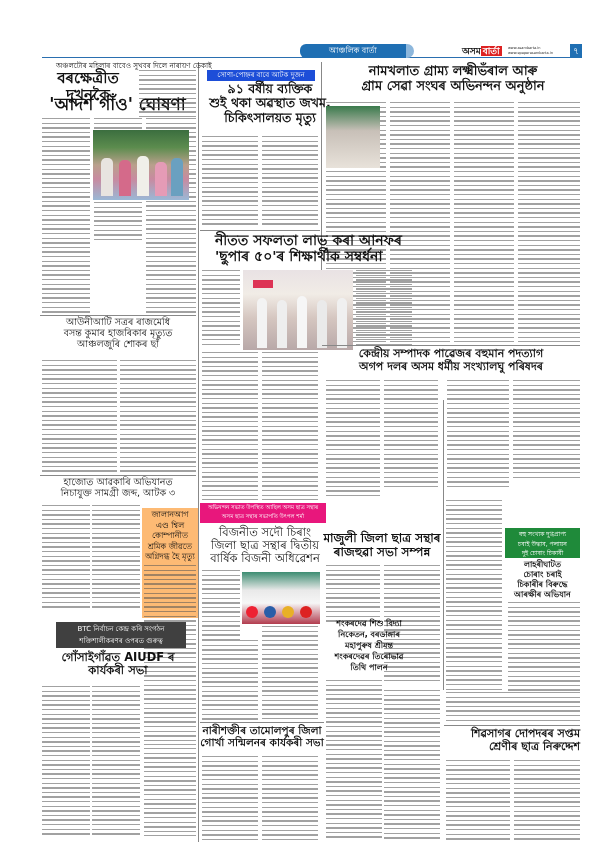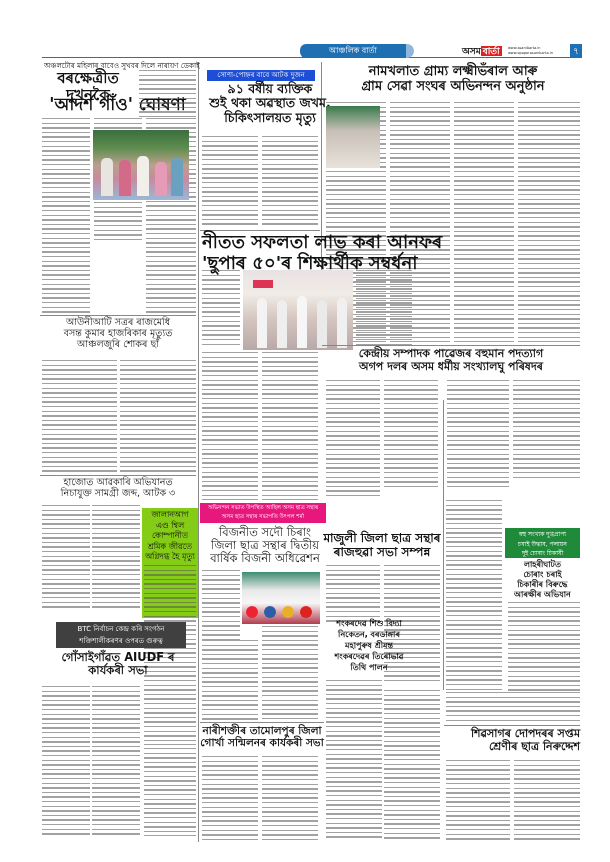--- a/index.html
+++ b/index.html
@@ -17,21 +17,21 @@
   .hdr-url { position: absolute; left: 466px; top: 2px; font-size: 3.5px; line-height: 5px; color: #333; font-family: "DejaVu Sans", sans-serif; }
   .hdr-page { position: absolute; right: 0; top: 0; width: 12px; height: 14px; background: #1f6fb3; color: #fff; font-size: 9px; line-height: 14px; text-align: center; font-family: "DejaVu Sans", sans-serif; }
 
   .rule-v { position: absolute; width: 1px; background: #888; }
   .rule-h { position: absolute; height: 1px; background: #888; }
 
   .txt { position: absolute; font-size: 3.6px; line-height: 5.3px; color: #333; text-align: justify; overflow: hidden; font-family: "DejaVu Sans", sans-serif; }
   .txt:before { content: ""; display: block; height: 100%;
     background: repeating-linear-gradient(to bottom, #555 0, #555 1.4px, transparent 1.4px, transparent 4.6px); opacity: .55; }
   .head { position: absolute; text-align: center; color: #111; font-family: "DejaVu Sans", sans-serif; line-height: 1.15; }
-  .kicker { position: absolute; font-size: 8px; font-family: "DejaVu Sans", sans-serif; color: #111; white-space: nowrap; }
+  .kicker { position: absolute; font-size: 8px; font-family: "DejaVu Sans", sans-serif; color: #111; white-space: nowrap; margin-left: 12px; }
   .photo { position: absolute; overflow: hidden; }
   .box { position: absolute; text-align: center; font-family: "DejaVu Sans", sans-serif; }
 </style>
 </head>
 <body>
 
 <div class="page">
 
   <div class="hdr">
     <div class="hdr-section">আঞ্চলিক বাৰ্তা</div>
@@ -82,21 +82,21 @@
     <div>নামখলাত গ্ৰাম্য লক্ষ্মীভঁৰাল আৰু</div>
     <div>গ্ৰাম সেৱা সংঘৰ অভিনন্দন অনুষ্ঠান</div>
   </div>
   <div class="txt" style="left:326px; top:102px; width:60px; height:240px;"></div>
   <div class="photo" style="left:326px; top:106px; width:54px; height:62px; background: linear-gradient(180deg,#3a7a4c 0%,#c8c0b8 40%,#e8e2da 100%);"></div>
   <div class="txt" style="left:390px; top:102px; width:60px; height:240px;"></div>
   <div class="txt" style="left:454px; top:102px; width:60px; height:240px;"></div>
   <div class="txt" style="left:518px; top:102px; width:62px; height:240px;"></div>
 
   <div class="rule-h" style="left:200px; top:230px; width:120px;"></div>
-  <div class="head" style="left:198px; top:232px; width:250px; font-size:18px; font-weight:bold; text-align:left; padding-left:4px;">
+  <div class="head" style="left:198px; top:232px; width:250px; font-size:14px; font-weight:bold; text-align:left; padding-left:17px;">
     <div>নীতত সফলতা লাভ কৰা আনফৰ</div>
     <div>'ছুপাৰ ৫০'ৰ শিক্ষাৰ্থীক সম্বৰ্ধনা</div>
   </div>
   <div class="txt" style="left:202px; top:270px; width:38px; height:78px;"></div>
   <div class="photo" style="left:243px; top:270px; width:110px; height:80px; background: linear-gradient(180deg,#e9e2e4 0%,#f1ece6 30%,#d5c6c0 60%,#b8a8a8 100%);">
     <div style="position:absolute;left:10px;top:10px;width:20px;height:8px;background:#d35;"></div>
     <div style="position:absolute;left:14px;top:28px;width:10px;height:50px;background:#f3f3f3;border-radius:5px 5px 0 0;"></div>
     <div style="position:absolute;left:34px;top:30px;width:10px;height:48px;background:#eee;border-radius:5px 5px 0 0;"></div>
     <div style="position:absolute;left:54px;top:26px;width:10px;height:52px;background:#f6f6f6;border-radius:5px 5px 0 0;"></div>
     <div style="position:absolute;left:74px;top:30px;width:10px;height:48px;background:#eaeaea;border-radius:5px 5px 0 0;"></div>
@@ -126,21 +126,21 @@
   <div class="txt" style="left:513px; top:380px; width:67px; height:100px;"></div>
 
   <div class="rule-h" style="left:40px; top:475px; width:156px;"></div>
   <div class="head" style="left:40px; top:477px; width:156px; font-size:9.5px;">
     <div>হাজোত আৱকাৰি অভিযানত</div>
     <div>নিচাযুক্ত সামগ্ৰী জব্দ, আটক ৩</div>
   </div>
   <div class="txt" style="left:42px; top:505px; width:48px; height:105px;"></div>
   <div class="txt" style="left:92px; top:505px; width:48px; height:105px;"></div>
 
-  <div class="box" style="left:142px; top:508px; width:56px; height:110px; background:#84cc16;">
+  <div class="box" style="left:142px; top:508px; width:56px; height:110px; background:#fdba74;">
     <div style="font-size:8px; line-height:10.5px; padding-top:2px; color:#111;">
       <div>জালানআগ</div>
       <div>এণ্ড শ্বিল</div>
       <div>কোম্পানীত</div>
       <div>শ্ৰমিক জীৱতে</div>
       <div>অগ্নিদগ্ধ হৈ মৃত্যু</div>
     </div>
   </div>
   <div class="txt" style="left:144px; top:565px; width:52px; height:180px;"></div>
 

